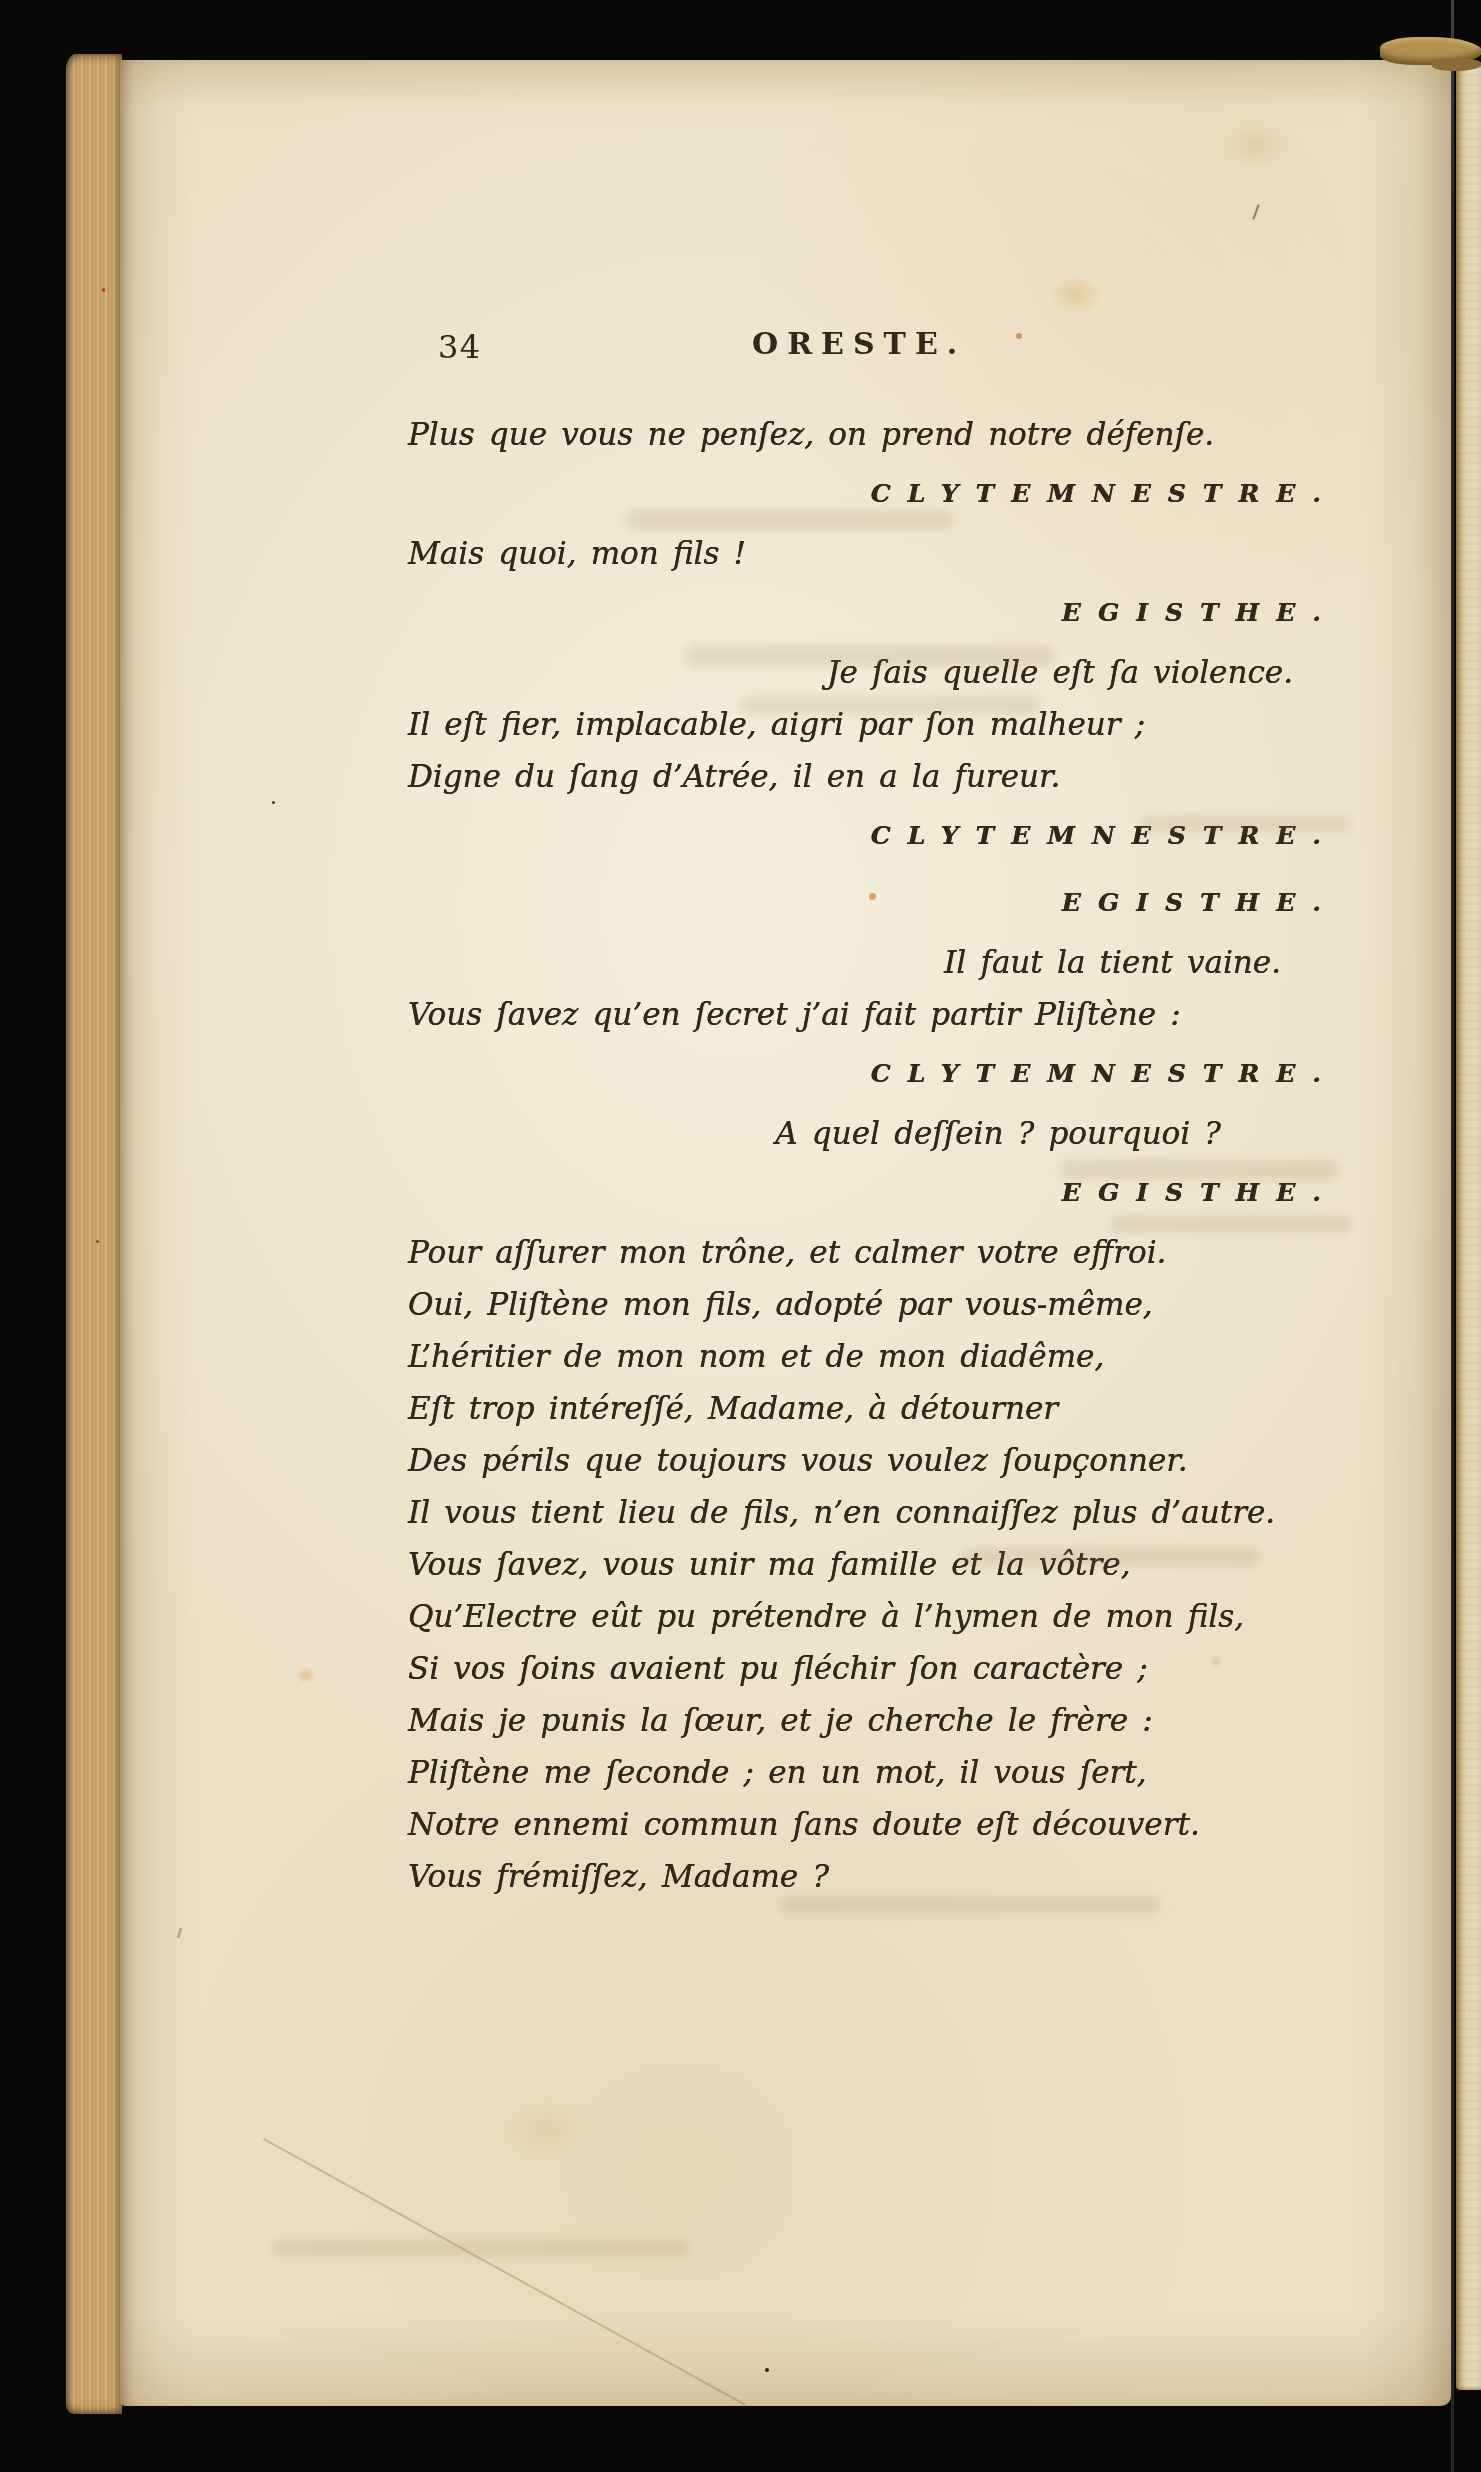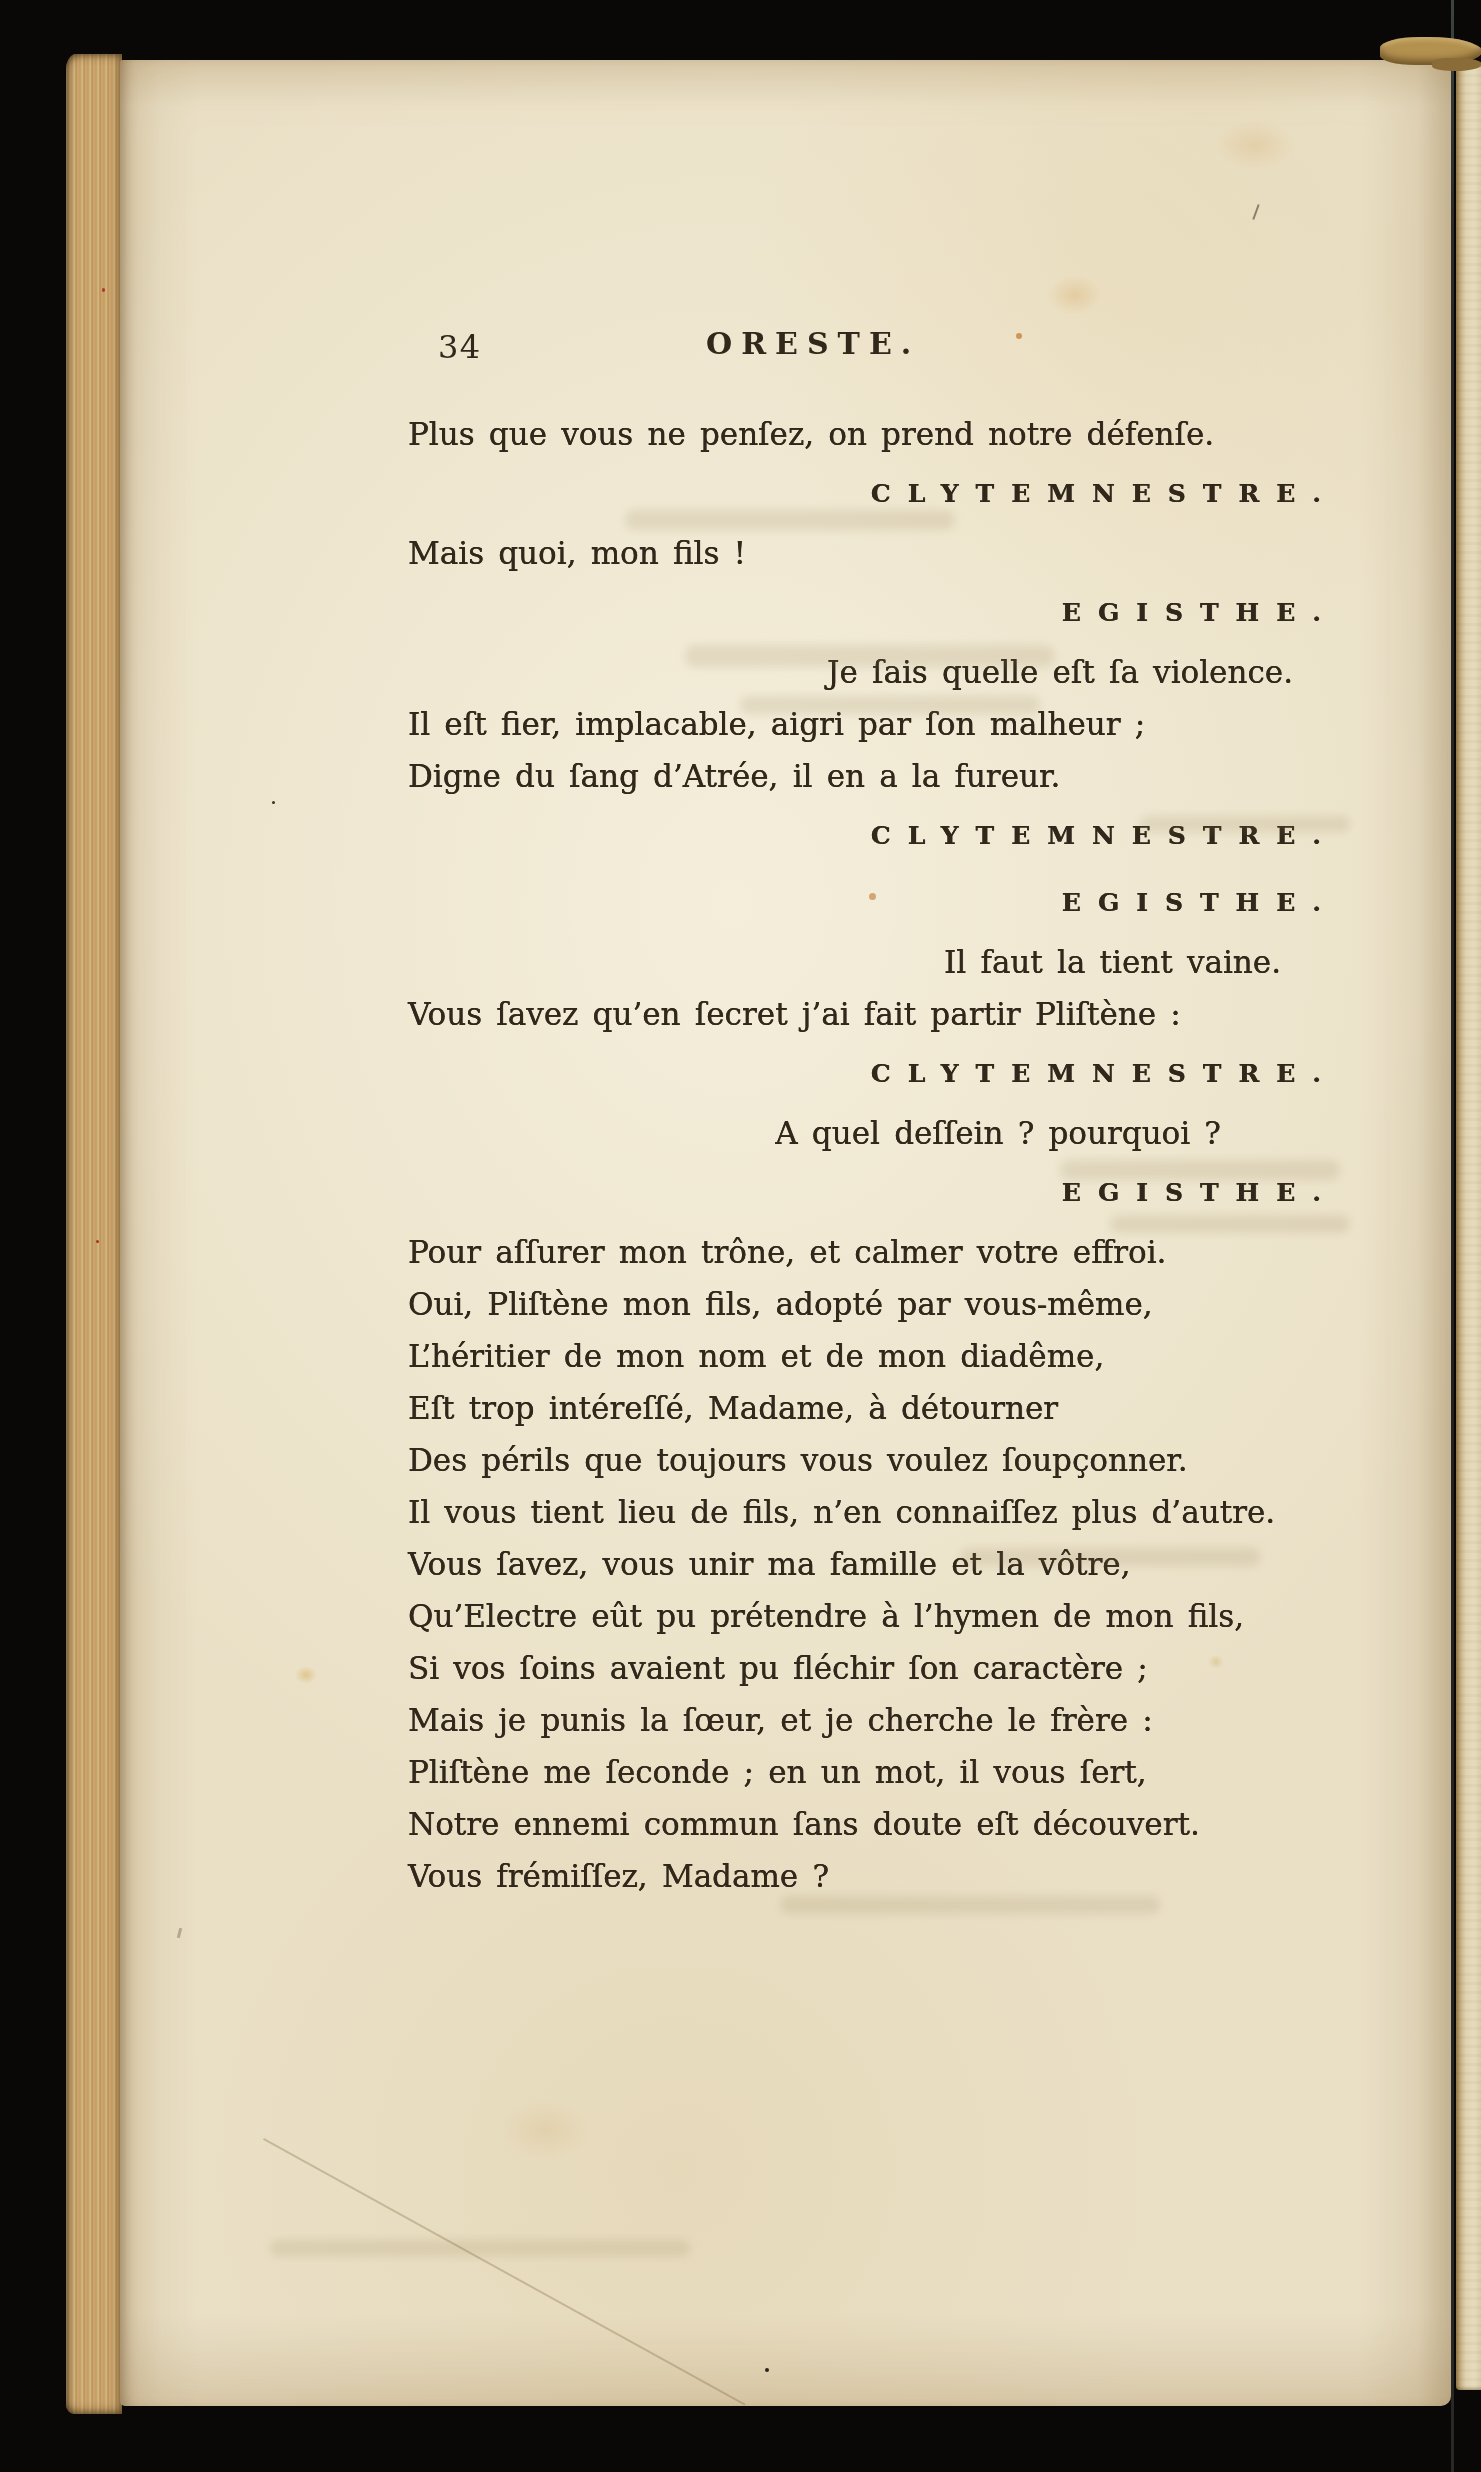--- a/index.html
+++ b/index.html
@@ -40,26 +40,26 @@
       linear-gradient(to top, rgba(140,105,55,.16) 0, rgba(0,0,0,0) 4%),
       radial-gradient(40% 25% at 75% 10%, rgba(216,180,110,.14), rgba(216,180,110,0) 70%),
       radial-gradient(55% 30% at 42% 90%, rgba(205,170,105,.12), rgba(205,170,105,0) 70%),
       var(--paper);
     border-radius:3px 9px 10px 5px;
     box-shadow:inset 11px 0 14px -8px rgba(95,65,30,.5), inset 0 0 70px rgba(160,125,70,.16);
   }
 
   .page-header{position:absolute;left:0;top:264px;width:100%;height:46px;color:var(--ink);}
   .page-number{position:absolute;left:318px;top:4px;font-size:32px;letter-spacing:.04em;}
-  .running-title{position:absolute;left:586px;top:2px;font-size:30px;letter-spacing:.30em;font-weight:bold;}
+  .running-title{position:absolute;left:632px;top:2px;font-size:30px;letter-spacing:.30em;font-weight:bold;}
 
   .text-block{position:absolute;left:288px;top:348px;width:930px;color:var(--ink);}
   .line{position:relative;height:52px;line-height:52px;white-space:nowrap;
         font-size:31px;word-spacing:.14em;
-        text-shadow:0 0 .6px rgba(43,35,24,.9), .4px .4px .5px rgba(43,35,24,.3);}
+        text-shadow:0 0 .6px rgba(43,35,24,.9), .4px .4px .5px rgba(43,35,24,.3);font-style:italic;}
   .line.right{text-align:right;}
   .line.speaker{text-align:right;font-size:25px;font-weight:bold;letter-spacing:.68em;text-indent:.68em;
                 padding:8px 0 7px;}
 
   
   .next-page{
     position:absolute;left:1448px;top:64px;width:33px;height:2326px;
     background:
       repeating-linear-gradient(0deg, rgba(120,100,60,.06) 0 3px, rgba(0,0,0,0) 3px 9px),
       linear-gradient(to right,#b99a63,#dfd3b2 30%,#e6dcbd 55%,#cfc09b 90%,#bda878);

